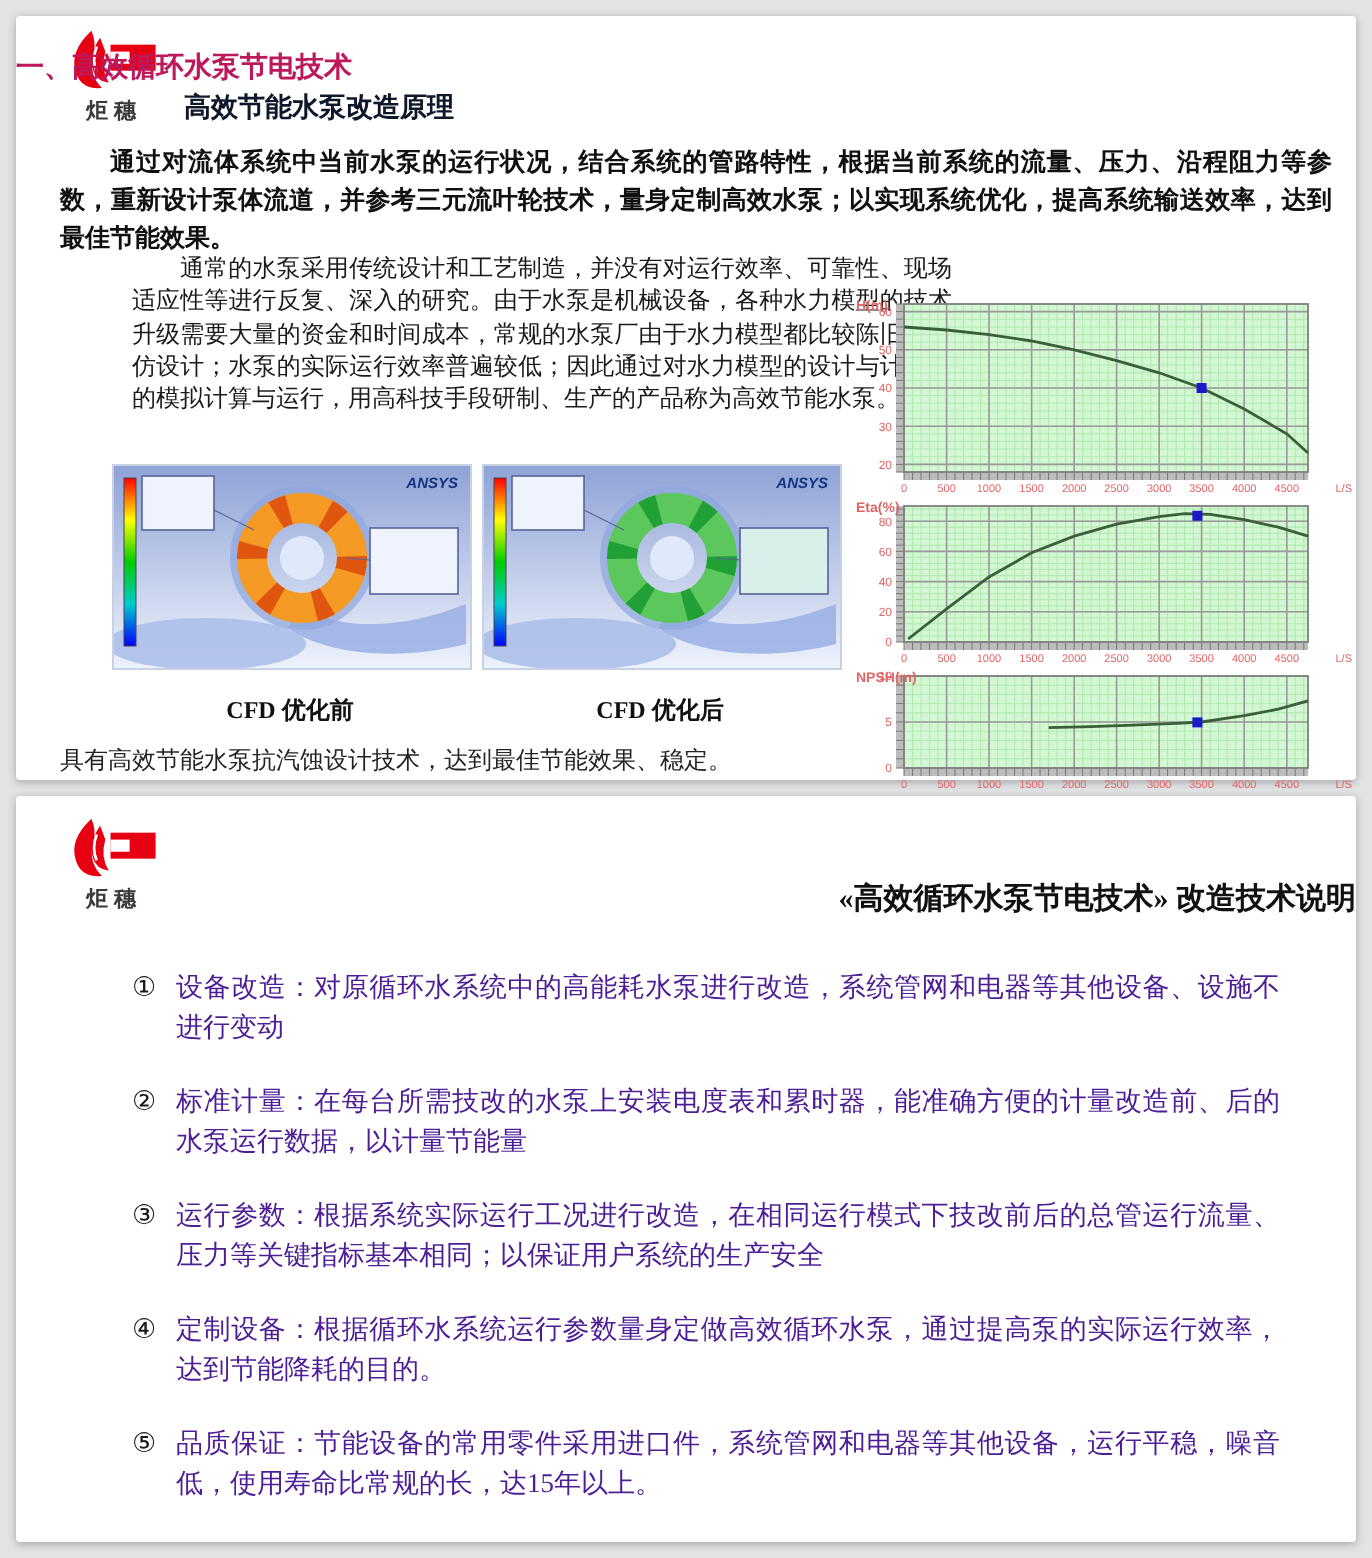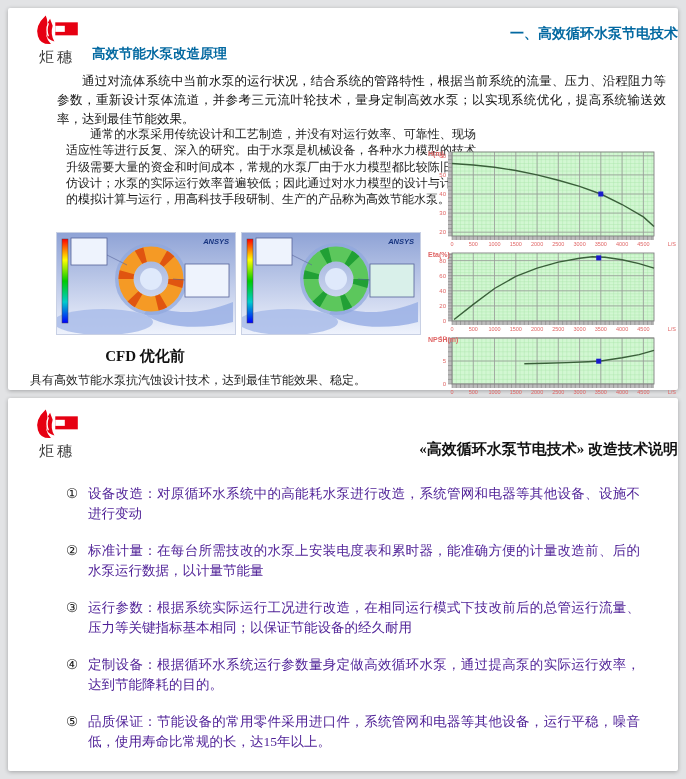--- a/index.html
+++ b/index.html
@@ -10,35 +10,35 @@
   }
   .slide{
     position:absolute;left:8px;width:670px;background:#ffffff;
     box-shadow:0 1px 4px rgba(0,0,0,.28);border-radius:2px;
   }
   #slide1{top:8px;height:382px;}
   #slide2{top:398px;height:373px;}
   
   .logo{position:absolute;left:20px;top:6px;width:58px;text-align:center;}
   .logo svg{display:block;margin:0 auto;}
-  .logo .logo-text{font-size:15px;letter-spacing:3px;color:#3a3a3a;font-weight:normal;display:block;margin-top:0;}
+  .logo .logo-text{font-size:11px;letter-spacing:3px;color:#3a3a3a;font-weight:bold;display:block;margin-top:0;}
   
-  .s1-title{position:absolute;top:17px;left:0;width:100%;text-align:right;
-    font-size:14px;font-weight:bold;color:#0369a1;}
-  .s1-subtitle{position:absolute;left:84px;top:37px;font-size:13.5px;font-weight:bold;color:#0369a1;}
+  .s1-title{position:absolute;top:17px;left:0;width:100%;text-align:left;
+    font-size:14px;font-weight:bold;color:#be185d;}
+  .s1-subtitle{position:absolute;left:84px;top:37px;font-size:13.5px;font-weight:bold;color:#0f172a;}
   .s1-para1{position:absolute;left:22px;right:12px;top:64px;
-    font-size:12.5px;font-weight:normal;color:#111;line-height:19px;text-indent:2em;text-align:justify;margin-left:27px;}
+    font-size:12.5px;font-weight:bold;color:#111;line-height:19px;text-indent:2em;text-align:justify;}
   .s1-para2{position:absolute;left:22px;width:410px;top:118px;
     font-family:"Liberation Serif","DejaVu Serif",serif;
     font-size:12px;color:#1a1a1a;line-height:16.3px;text-indent:2em;text-align:justify;margin-left:36px;}
   .cfd-row{position:absolute;left:48px;top:224px;display:flex;gap:7px;}
   .cfd{width:178px;}
   .cfd-svg{display:block;width:178px;height:101px;border:1px solid #c8d0e4;}
   .cfd-caption{font-family:"Liberation Serif","DejaVu Serif",serif;
-    font-weight:bold;font-size:15px;color:#111;text-align:center;margin-top:12px;}
+    font-weight:bold;font-size:12px;color:#111;text-align:center;margin-top:12px;}
   .s1-footer{position:absolute;left:22px;top:364px;font-size:12px;color:#222;}
   
   .charts{position:absolute;left:424px;top:140px;width:246px;}
   .chart-block{position:relative;margin-bottom:1px;}
   .chart-ylabel{position:absolute;left:-4px;top:2px;font-size:7px;color:#e06666;font-weight:bold;z-index:2;}
   .chart-block svg{display:block;}
   
   .s2-title{position:absolute;top:42px;left:0;width:100%;text-align:right;
     font-family:"Liberation Serif","DejaVu Serif",serif;
     font-size:15px;font-weight:bold;color:#111;}
@@ -123,20 +123,21 @@
         <circle class="imp-ring" cx="94" cy="46" r="25" fill="none" stroke-width="15" stroke="#5cc75c"></circle>
         <circle class="imp-blades" cx="94" cy="46" r="25" fill="none" stroke-width="15" stroke-dasharray="7 19" stroke="#21a035"></circle>
         <circle cx="94" cy="46" r="11" fill="#dfe9fb"></circle>
         <rect x="14" y="5" width="36" height="27" fill="#eef3fd" stroke="#56639a" stroke-width="0.8"></rect>
         <rect x="128" y="31" width="44" height="33" fill="#d9f0ea" stroke="#56639a" stroke-width="0.8"></rect>
         <line x1="50" y1="22" x2="70" y2="32" stroke="#56639a" stroke-width="0.6"></line>
         <line x1="128" y1="47" x2="116" y2="46" stroke="#56639a" stroke-width="0.6"></line>
         <rect x="5" y="6" width="6" height="84" fill="url(#lgB)" stroke="#445" stroke-width="0.5"></rect>
         <text x="172" y="11" text-anchor="end" font-size="7.5" font-weight="bold" font-style="italic" fill="#16337f">ANSYS</text>
       </svg>
+      <div class="cfd-caption">CFD 优化后</div>
     </div>
   </div>
 
   <div class="charts">
     <div class="chart-block">
       <span class="chart-ylabel">H(m)</span>
       <svg width="246" height="100" viewBox="0 0 246 100">
           <rect x="20" y="4" width="202" height="84" fill="#d2f7d2"></rect>
           <line x1="20.0" y1="4" x2="20.0" y2="88" stroke="#a8e6a8" stroke-width="0.4"></line>
           <line x1="24.3" y1="4" x2="24.3" y2="88" stroke="#a8e6a8" stroke-width="0.4"></line>
@@ -682,21 +683,21 @@
       <div class="s2-item">
         <span class="s2-num">①</span>
         <div class="s2-text">设备改造：对原循环水系统中的高能耗水泵进行改造，系统管网和电器等其他设备、设施不进行变动</div>
       </div>
       <div class="s2-item">
         <span class="s2-num">②</span>
         <div class="s2-text">标准计量：在每台所需技改的水泵上安装电度表和累时器，能准确方便的计量改造前、后的水泵运行数据，以计量节能量</div>
       </div>
       <div class="s2-item">
         <span class="s2-num">③</span>
-        <div class="s2-text">运行参数：根据系统实际运行工况进行改造，在相同运行模式下技改前后的总管运行流量、压力等关键指标基本相同；以保证节能设备的经久耐用</div>
+        <div class="s2-text">运行参数：根据系统实际运行工况进行改造，在相同运行模式下技改前后的总管运行流量、压力等关键指标基本相同；以保证用户系统的生产安全</div>
       </div>
       <div class="s2-item">
         <span class="s2-num">④</span>
         <div class="s2-text">定制设备：根据循环水系统运行参数量身定做高效循环水泵，通过提高泵的实际运行效率，达到节能降耗的目的。</div>
       </div>
       <div class="s2-item">
         <span class="s2-num">⑤</span>
         <div class="s2-text">品质保证：节能设备的常用零件采用进口件，系统管网和电器等其他设备，运行平稳，噪音低，使用寿命比常规的长，达15年以上。</div>
       </div>
     </div>

